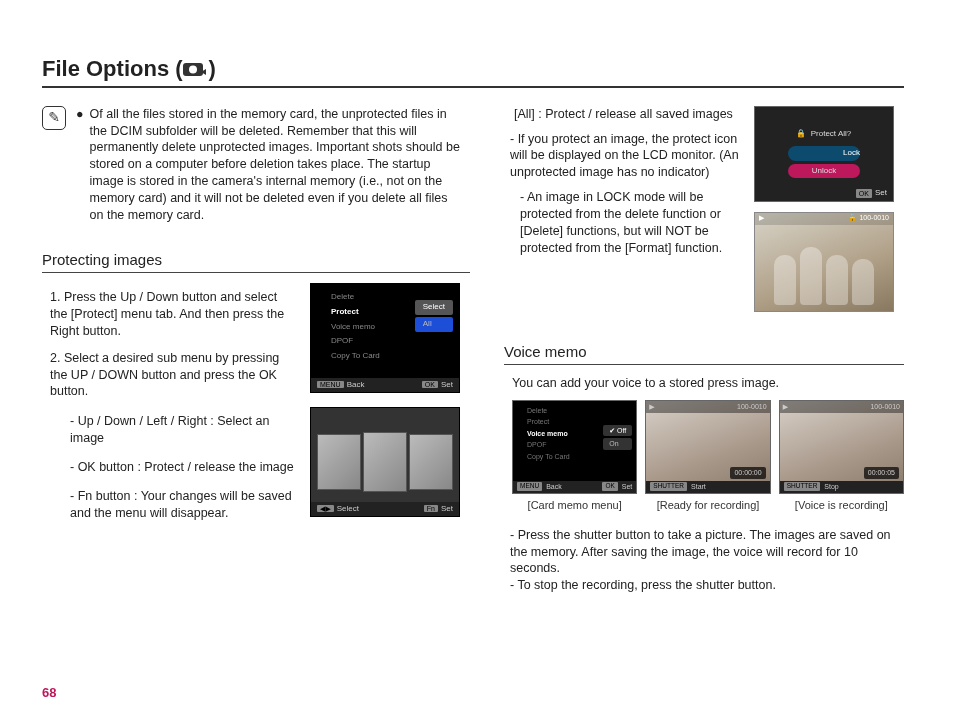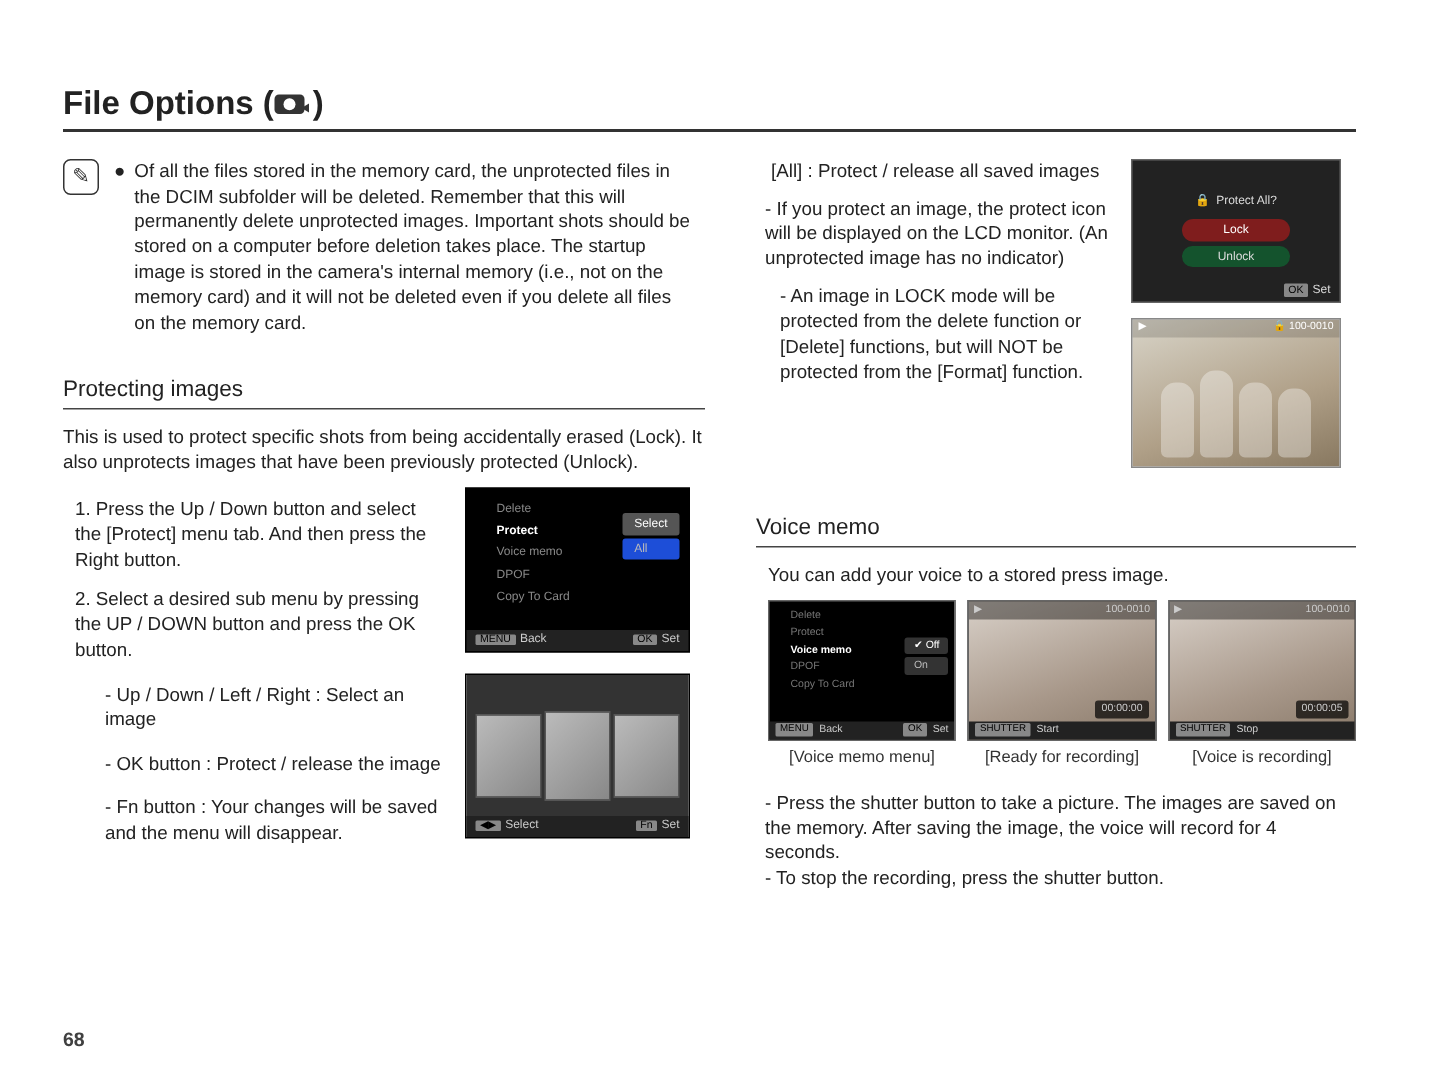--- a/index.html
+++ b/index.html
@@ -100,34 +100,34 @@
   .right-top-row { display:flex; gap:14px; }
   .right-top-text { flex:1; }
 
   .protect-dialog {
     width:140px; height:96px; background:#222; border:1px solid #666;
     display:flex; flex-direction:column; align-items:center; justify-content:center;
     color:#ddd; font-size:8px; position:relative;
   }
   .protect-dialog .hdr { margin-bottom:6px; font-size:8px; display:flex; gap:4px; align-items:center;}
   .protect-dialog .btnrow { display:flex; flex-direction:column; gap:3px; align-items:center;}
-  .protect-dialog .pbtn { width:72px; text-align:center; padding:2px 0; border-radius:8px; background:#14532d; }
-  .protect-dialog .pbtn.sel { background:#7f1d1d; color:#fff; }
+  .protect-dialog .pbtn { width:72px; text-align:center; padding:2px 0; border-radius:8px; background:#be185d; }
+  .protect-dialog .pbtn.sel { background:#0c4a6e; color:#fff;text-align:right; }
   .protect-dialog .foot { position:absolute; bottom:2px; right:6px; display:flex; gap:3px; align-items:center;}
   .protect-dialog .foot .k { background:#888; color:#000; padding:0 3px; border-radius:1px; font-size:7px;}
 
   .photo-lock {
     width:140px; height:100px; border:1px solid #888;
     background:linear-gradient(160deg,#d8d4c8,#b0a088 60%,#887860);
     position:relative; margin-top:10px;
   }
   .photo-lock .topbar { position:absolute; top:0; left:0; right:0; height:12px; display:flex; justify-content:space-between; padding:0 4px; font-size:7px; color:#fff; background:rgba(0,0,0,.15);}
   .photo-lock .people { position:absolute; inset:12px 6px 6px 6px; display:flex; gap:4px; justify-content:center; align-items:flex-end;}
   .photo-lock .person { width:22px; height:50px; background:rgba(255,255,255,.35); border-radius:10px 10px 4px 4px;}
-  .pagenum { position:absolute; bottom:18px; left:42px; color:#404040; font-size:13px; font-weight:bold;}
+  .pagenum { position:absolute; bottom:18px; left:42px; color:#be185d; font-size:13px; font-weight:bold;}
 
   
   .vm-menu { display:flex; flex-direction:column; padding:4px 4px 14px 4px;}
   .vm-menu .mlabel { color:#777; padding:1px 0 1px 10px; font-size:7px;}
   .vm-menu .mlabel.sel { color:#fff; font-weight:bold;}
   .vm-menu .side { position:absolute; right:4px; top:24px; display:flex; flex-direction:column; gap:2px;}
   .vm-menu .opt { background:#333; color:#bbb; padding:1px 6px; font-size:7px; border-radius:2px;}
   .vm-menu .opt.sel { color:#fff; }
 
   .left-step-row { display:flex; gap:12px; }
@@ -161,21 +161,20 @@
       <div class="note-text">
         <div class="bullet-row">
           <span class="bullet">●</span>
           <span>Of all the files stored in the memory card, the unprotected files in the DCIM subfolder will be deleted. Remember that this will permanently delete unprotected images. Important shots should be stored on a computer before deletion takes place. The startup image is stored in the camera's internal memory (i.e., not on the memory card) and it will not be deleted even if you delete all files on the memory card.</span>
         </div>
       </div>
     </div>
 
     <h3 class="section-h">Protecting images</h3>
 
-    <p class="para">This is used to protect specific shots from being accidentally erased (Lock). It also unprotects images that have been previously protected (Unlock).</p>
 
     <div class="left-step-row">
       <div class="steptext">
         <p class="step">1. Press the Up / Down button and select the [Protect] menu tab. And then press the Right button.</p>
         <p class="step" style="margin-top:10px">2. Select a desired sub menu by pressing the UP / DOWN button and press the OK button.</p>
         <p class="sub">- Up / Down / Left / Right : Select an image</p>
         <p class="sub">- OK button : Protect / release the image</p>
         <p class="sub">- Fn button : Your changes will be saved and the menu will disappear.</p>
       </div>
 
@@ -298,24 +297,24 @@
             <span>100-0010</span>
           </div>
         <div class="midlabel">00:00:05</div>
         <div class="botbar">
             <span class="btn">SHUTTER</span>
             <span>Stop</span>
           </div>
       </div>
     </div>
     <div class="caption-row" style="margin-left:8px">
-      <div>[Voice memo menu]</div>
+      <div>[Card memo menu]</div>
       <div>[Ready for recording]</div>
       <div>[Voice is recording]</div>
     </div>
 
-    <p class="para" style="margin:14px 0 0 6px">- Press the shutter button to take a picture. The images are saved on the memory. After saving the image, the voice will record for 4 seconds.</p>
+    <p class="para" style="margin:14px 0 0 6px">- Press the shutter button to take a picture. The images are saved on the memory. After saving the image, the voice will record for 10 seconds.</p>
     <p class="para" style="margin-left:6px">- To stop the recording, press the shutter button.</p>
 
   </div>
 </div>
 
 <div class="pagenum">68</div>
 
 </body></html>

